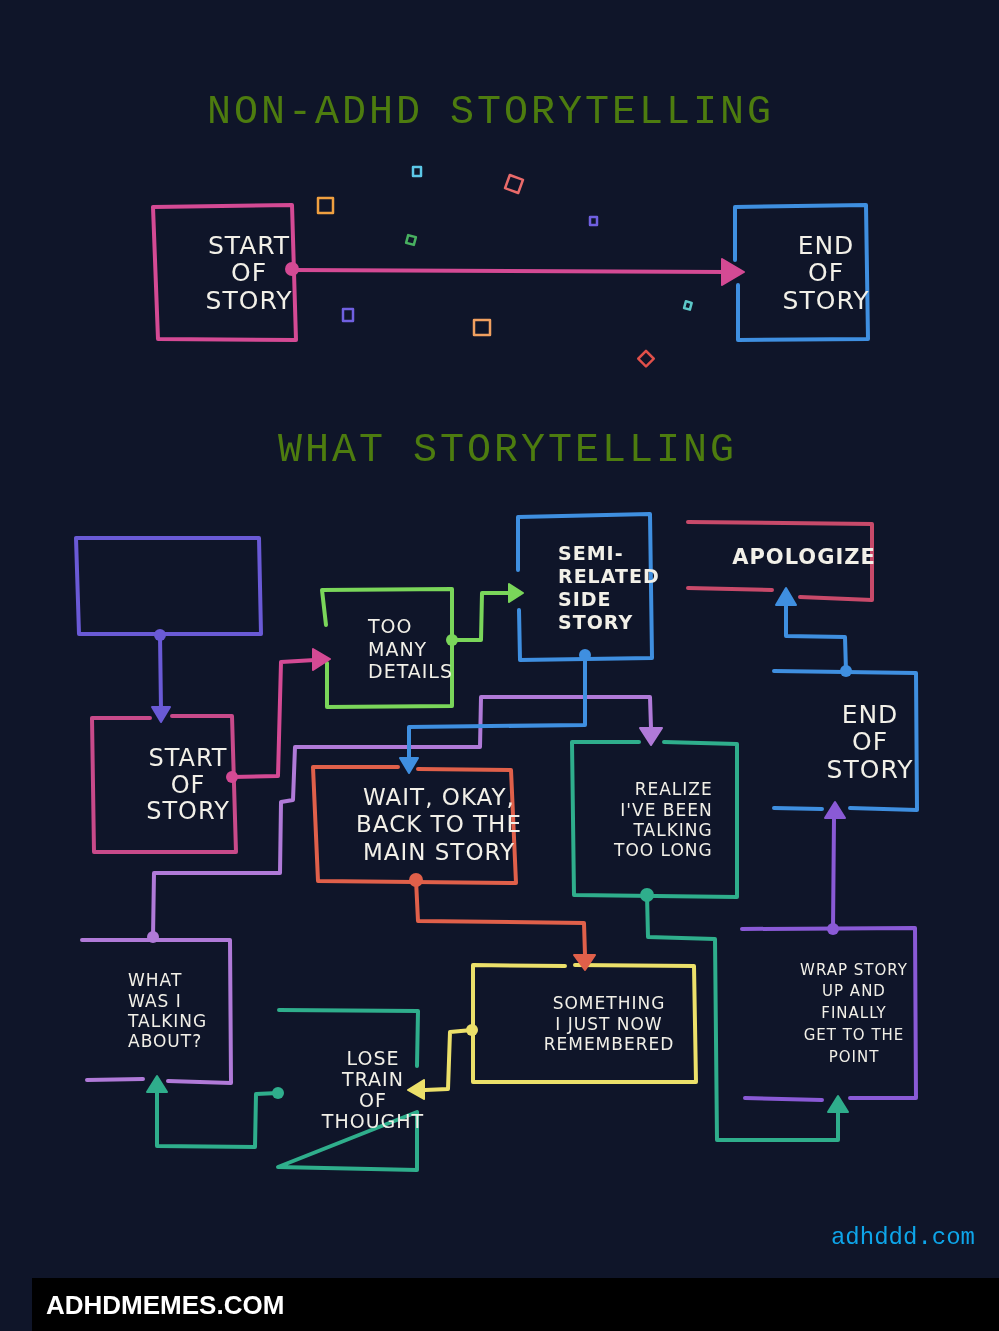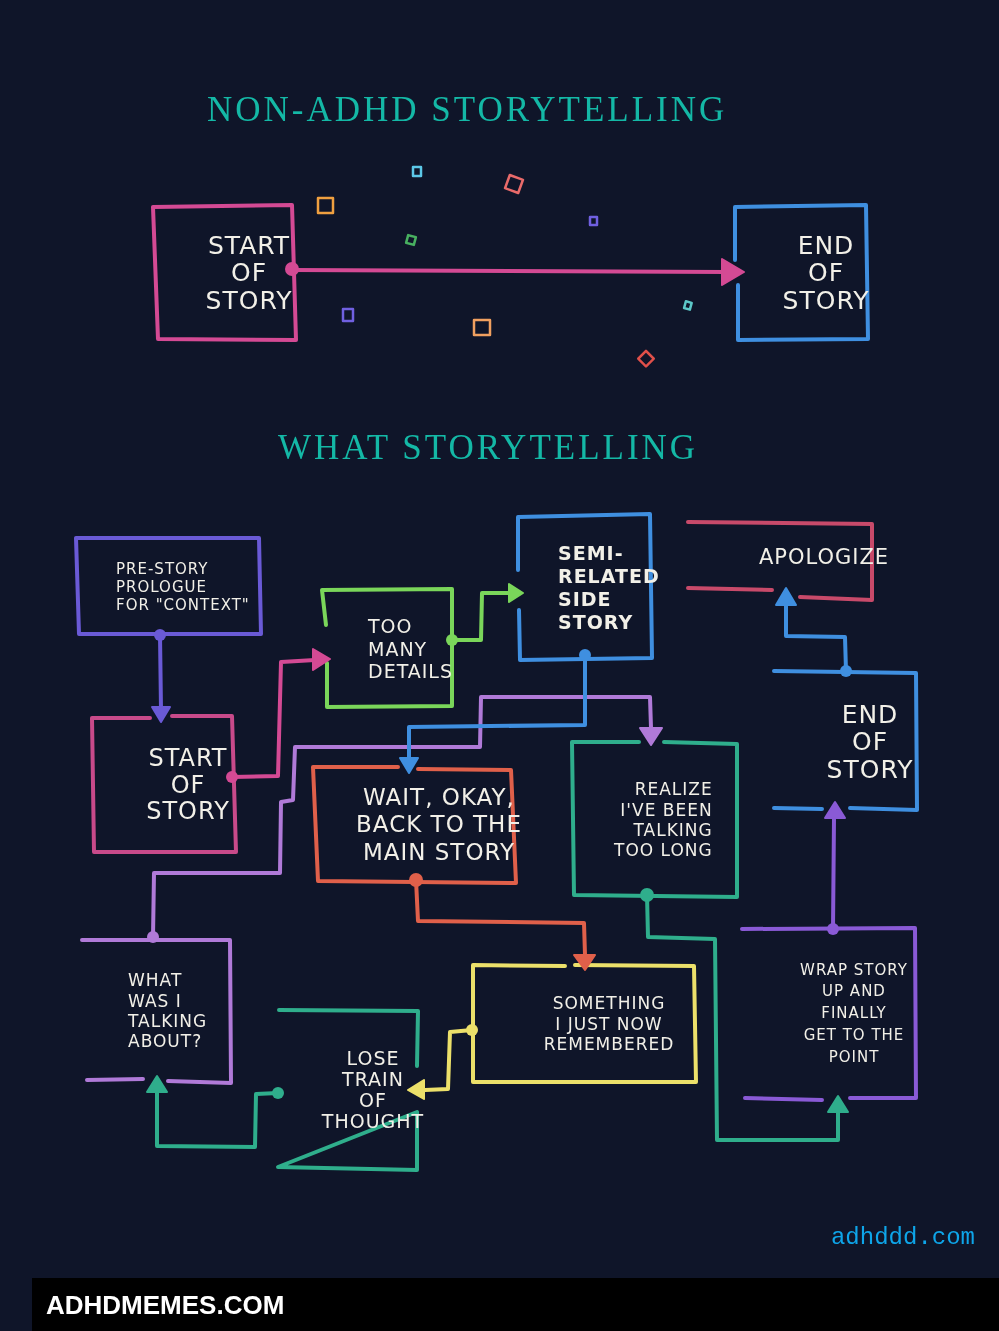--- a/index.html
+++ b/index.html
@@ -4,22 +4,22 @@
   <style>
     html, body { margin: 0; padding: 0; }
     body {
       width: 999px; height: 1331px; position: relative; overflow: hidden;
       background: #0f1529;
       font-family: "DejaVu Sans", sans-serif;
     }
     .canvas { position: absolute; left: 0; top: 0; width: 999px; height: 1278px; background: #0f1529; }
     svg.diagram { position: absolute; left: 0; top: 0; }
     .title {
-      position: absolute; color: #14b8a6; font-family: Liberation Serif, serif;
-      font-size: 35px; letter-spacing: 3px; font-weight: normal; white-space: nowrap;
+      position: absolute; color: #4d7c0f; font-family: Liberation Mono, monospace;
+      font-size: 40px; letter-spacing: 3px; font-weight: normal; white-space: nowrap;
     }
     .box-label {
       position: absolute; color: #f2f0e8; text-align: center; display: flex;
       align-items: center; justify-content: center; white-space: pre-line;
       font-family: "DejaVu Sans", sans-serif; letter-spacing: 1px; line-height: 1.2; margin-left: 24px;
     }
     .credit {
       position: absolute; right: 24px; top: 1224px; color: #0ea5e9;
       font-size: 24px; font-family: Liberation Mono, monospace;
     }
@@ -140,34 +140,31 @@
   <div class="title" style="left:207px; top:90px;">NON-ADHD STORYTELLING</div>
   <div class="title" style="left:278px; top:428px;">WHAT STORYTELLING</div>
 
   <div class="box-label" style="left:158px; top:210px; width:134px; height:126px; font-size:25px; line-height:1.1;">START
 OF
 STORY</div>
   <div class="box-label" style="left:738px; top:210px; width:128px; height:126px; font-size:25px; line-height:1.1;">END
 OF
 STORY</div>
 
-  <div class="box-label" style="left:82px; top:544px; width:176px; height:86px; font-size:15px; text-align:left; justify-content:flex-start; padding-left:10px; box-sizing:border-box;">PRE-STORY
-PROLOGUE
-FOR "CONTEXT"</div>
   <div class="box-label" style="left:96px; top:722px; width:136px; height:126px; font-size:24px; line-height:1.1;">START
 OF
 STORY</div>
   <div class="box-label" style="left:330px; top:594px; width:120px; height:110px; font-size:19px; text-align:left; justify-content:flex-start; padding-left:14px; box-sizing:border-box;">TOO
 MANY
 DETAILS</div>
   <div class="box-label" style="left:522px; top:520px; width:126px; height:136px; font-size:19px; text-align:left; justify-content:flex-start; padding-left:12px; box-sizing:border-box;font-weight:bold;">SEMI-
 RELATED
 SIDE
 STORY</div>
-  <div class="box-label" style="left:710px; top:528px; width:180px; height:60px; font-size:21px;">APOLOGIZE</div>
+  <div class="box-label" style="left:690px; top:528px; width:180px; height:60px; font-size:21px;font-weight:bold;">APOLOGIZE</div>
   <div class="box-label" style="left:318px; top:772px; width:194px; height:106px; font-size:23px;">WAIT, OKAY,
 BACK TO THE
 MAIN STORY</div>
   <div class="box-label" style="left:576px; top:750px; width:158px; height:140px; font-size:17px; text-align:right; justify-content:flex-start; padding-left:14px; box-sizing:border-box;">REALIZE
 I'VE BEEN
 TALKING
 TOO LONG</div>
   <div class="box-label" style="left:778px; top:678px; width:136px; height:128px; font-size:25px; line-height:1.1;">END
 OF
 STORY</div>

